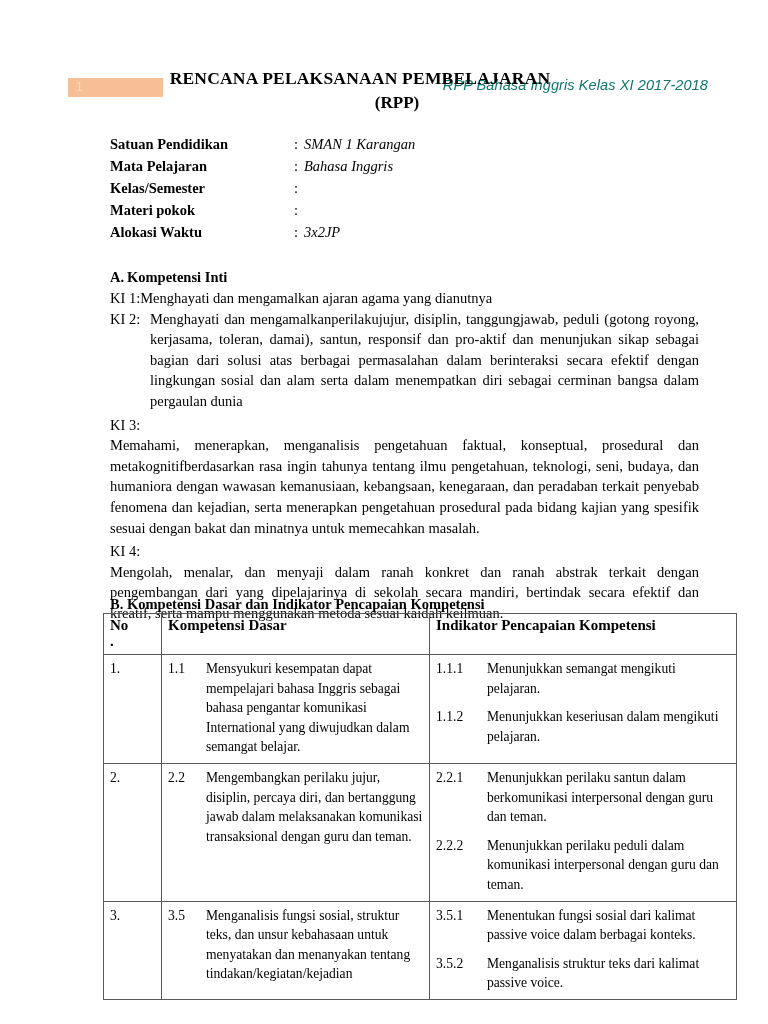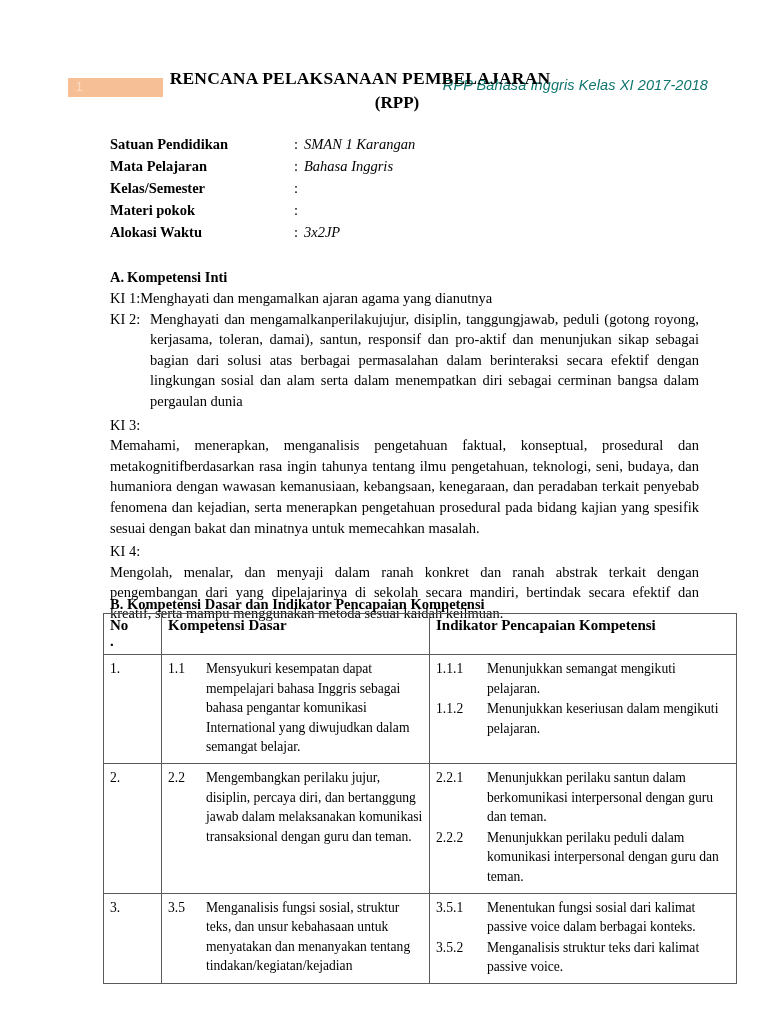--- a/index.html
+++ b/index.html
@@ -184,21 +184,21 @@
   .th-no-line1 { display: block; line-height: 17px; }
   .th-no-line2 { display: block; line-height: 15px; }
 
   .cell-no { font-size: 13.6px; line-height: 19.5px; padding-left: 8px; }
 
   .num-item {
     display: flex;
     align-items: flex-start;
     line-height: 19.6px;
   }
-  .num-item + .num-item { margin-top: 1px; }
+  .num-item + .num-item { margin-top: 9px; }
   .num-key {
     flex: 0 0 auto;
     white-space: nowrap;
     padding-right: 21px;
   }
   .num-key.k3 { min-width: 30px; }
   .num-text { flex: 1 1 auto; }
 </style>
 </head>
 <body>

